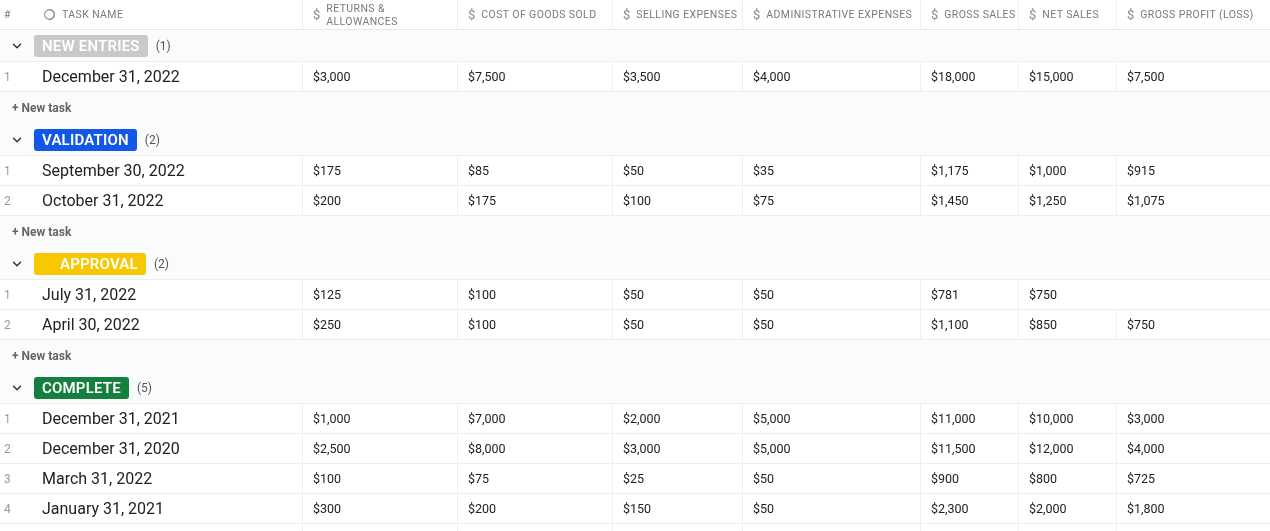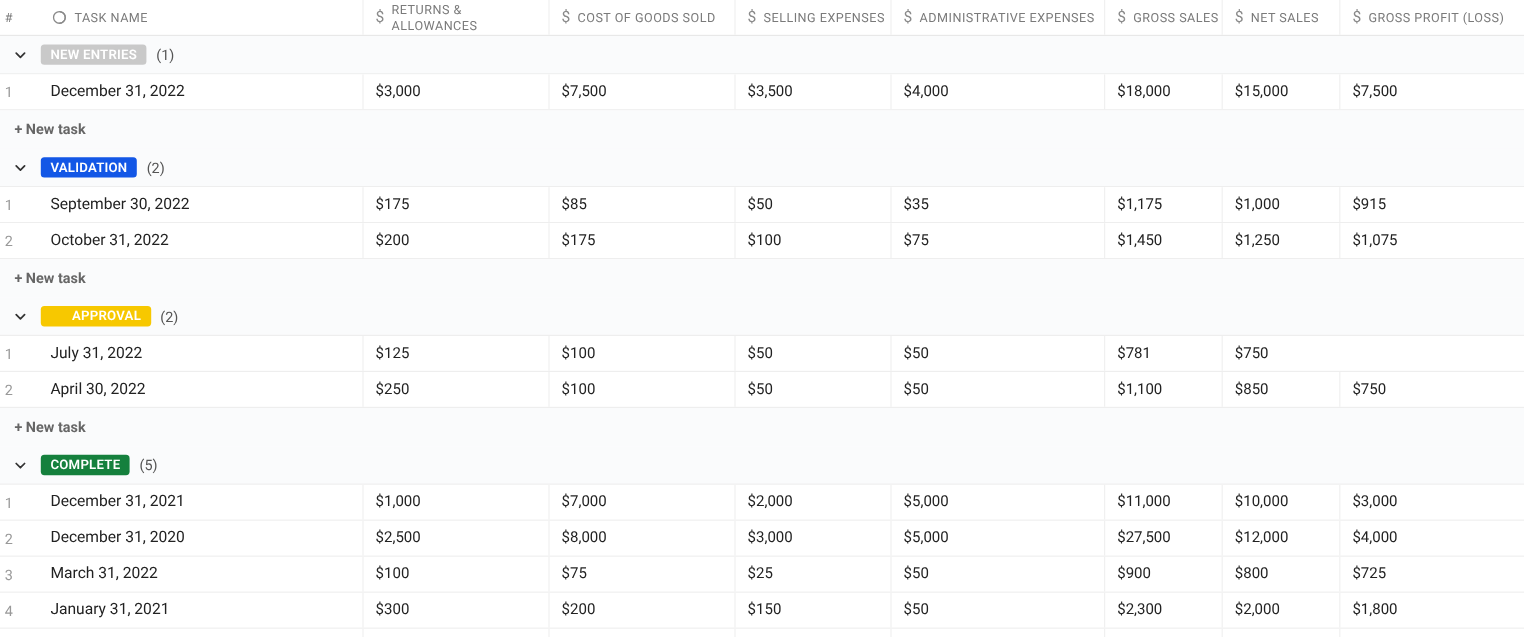--- a/index.html
+++ b/index.html
@@ -81,21 +81,21 @@
     display: inline-flex;
     align-items: center;
     justify-content: center;
     color: #333;
     cursor: pointer;
   }
   .badge {
     display: inline-block;
     padding: 2px 8px;
     border-radius: 3px;
-    font-size: 11px;
+    font-size: 15px;
     font-weight: 600;
     color: #fff;
     letter-spacing: 0.2px;
   }
   .badge-grey   { background: #c9c9c9; color:#fff; }
   .badge-blue   { background: #1357e6; }
   .badge-yellow { background: #f7c800; color:#fff;padding-left:26px; }
   .badge-green  { background: #15803d; }
   .group-count {
     color: #555;
@@ -103,21 +103,21 @@
   }
   .data-row {
     display: flex;
     align-items: center;
     height: 30px;
     border-bottom: 1px solid #eee;
     background: #fff;
   }
   .data-row .col-task {
     padding-left: 6px;
-    font-size: 13px;
+    font-size: 16px;
     color: #222;
     border-right: none;
   }
   .cell-border {
     border-left: 1px solid #f0f0f0;
     height: 100%;
     display: flex;
     align-items: center;
   }
   .data-row > div, .header-row > div {
@@ -417,21 +417,21 @@
         <div class="col-money col-cogs cell-border">
           <span class="money-val">$8,000</span>
         </div>
         <div class="col-money col-selling cell-border">
           <span class="money-val">$3,000</span>
         </div>
         <div class="col-money col-admin cell-border">
           <span class="money-val">$5,000</span>
         </div>
         <div class="col-money col-gsales cell-border">
-          <span class="money-val">$27,500</span>
+          <span class="money-val">$11,500</span>
         </div>
         <div class="col-money col-nsales cell-border">
           <span class="money-val">$12,000</span>
         </div>
         <div class="col-money col-gprofit cell-border">
           <span class="money-val">$4,000</span>
         </div>
       </div>
       <div class="data-row">
         <div class="col-num">

